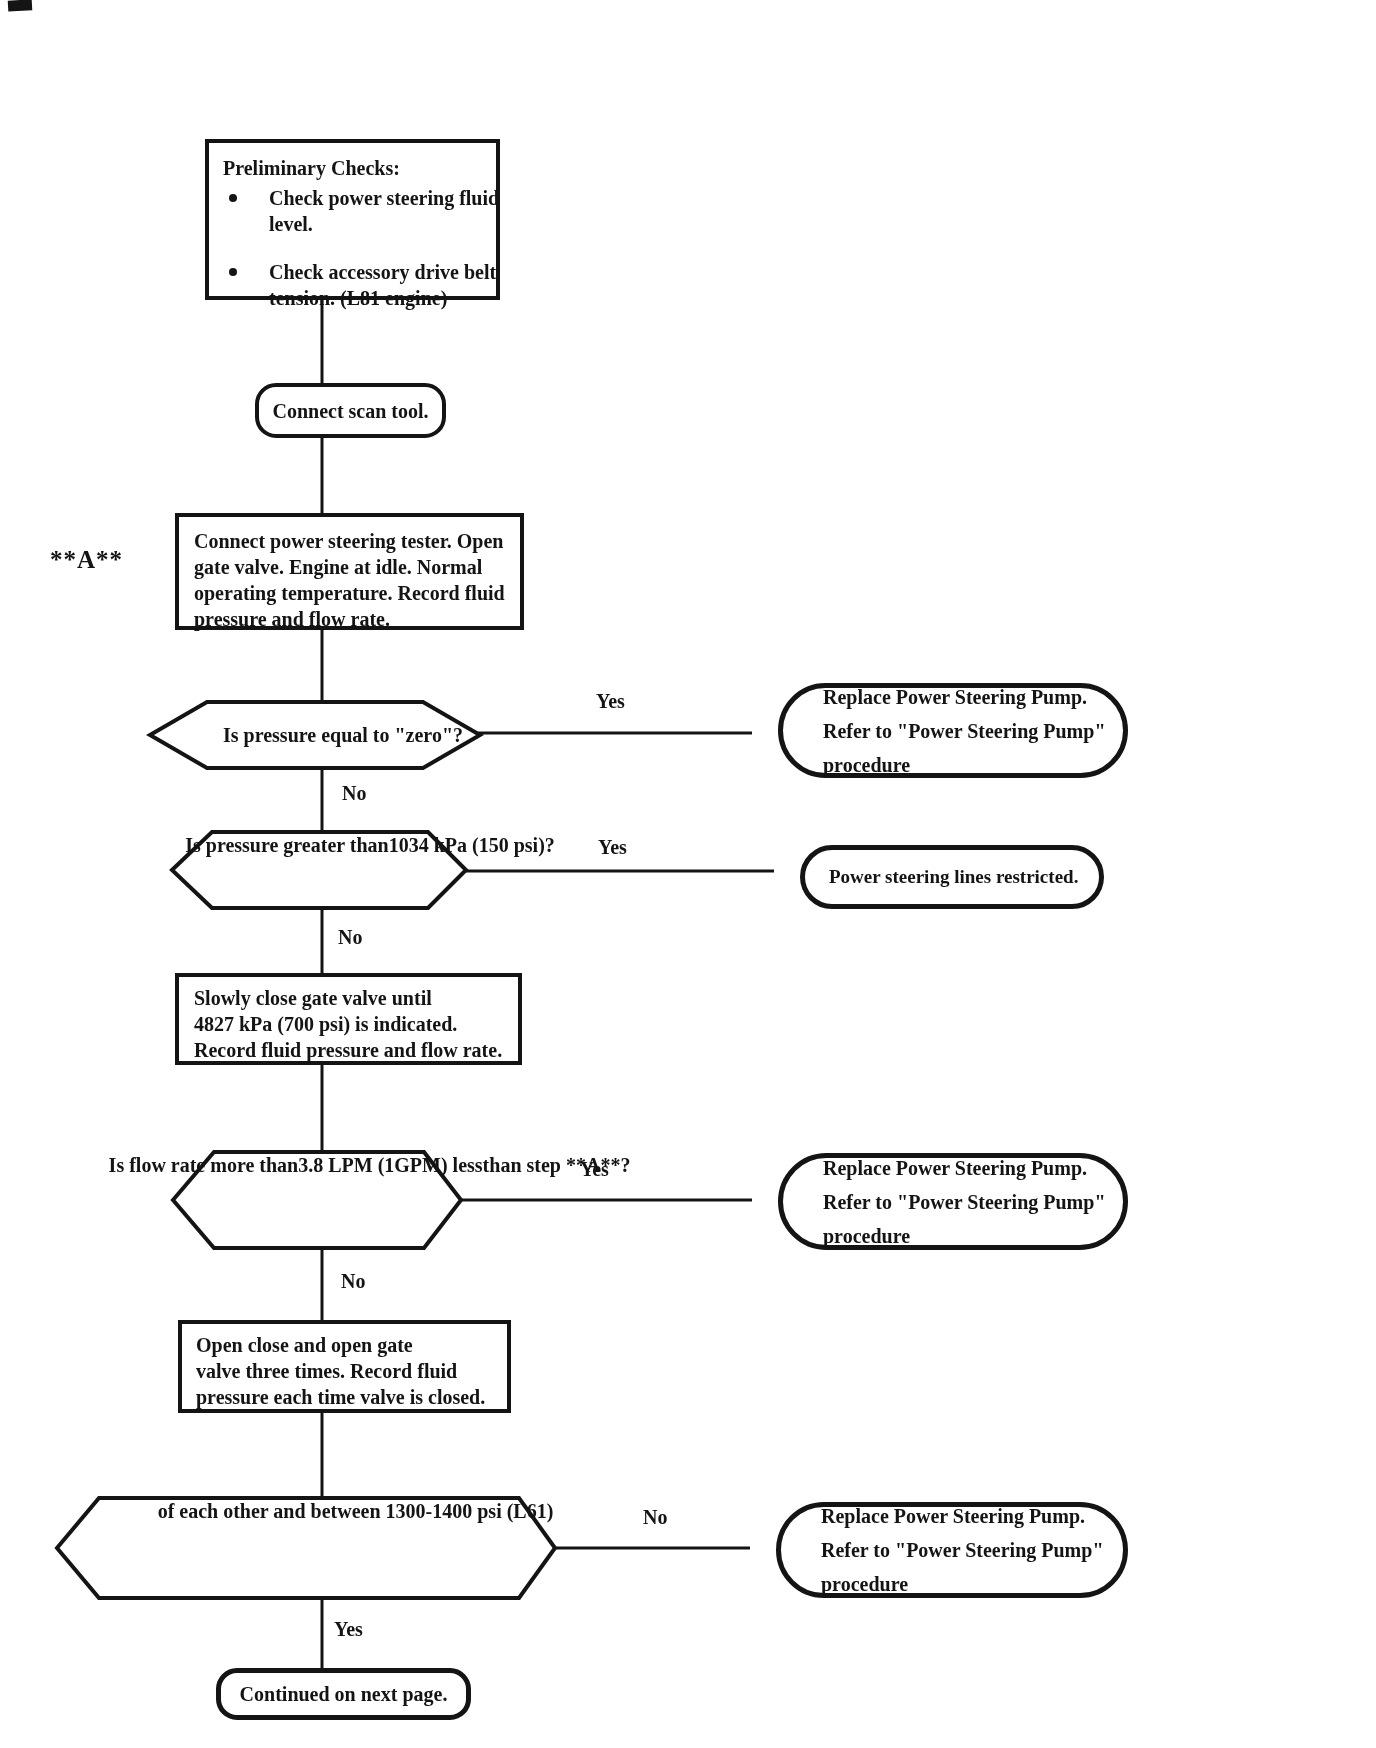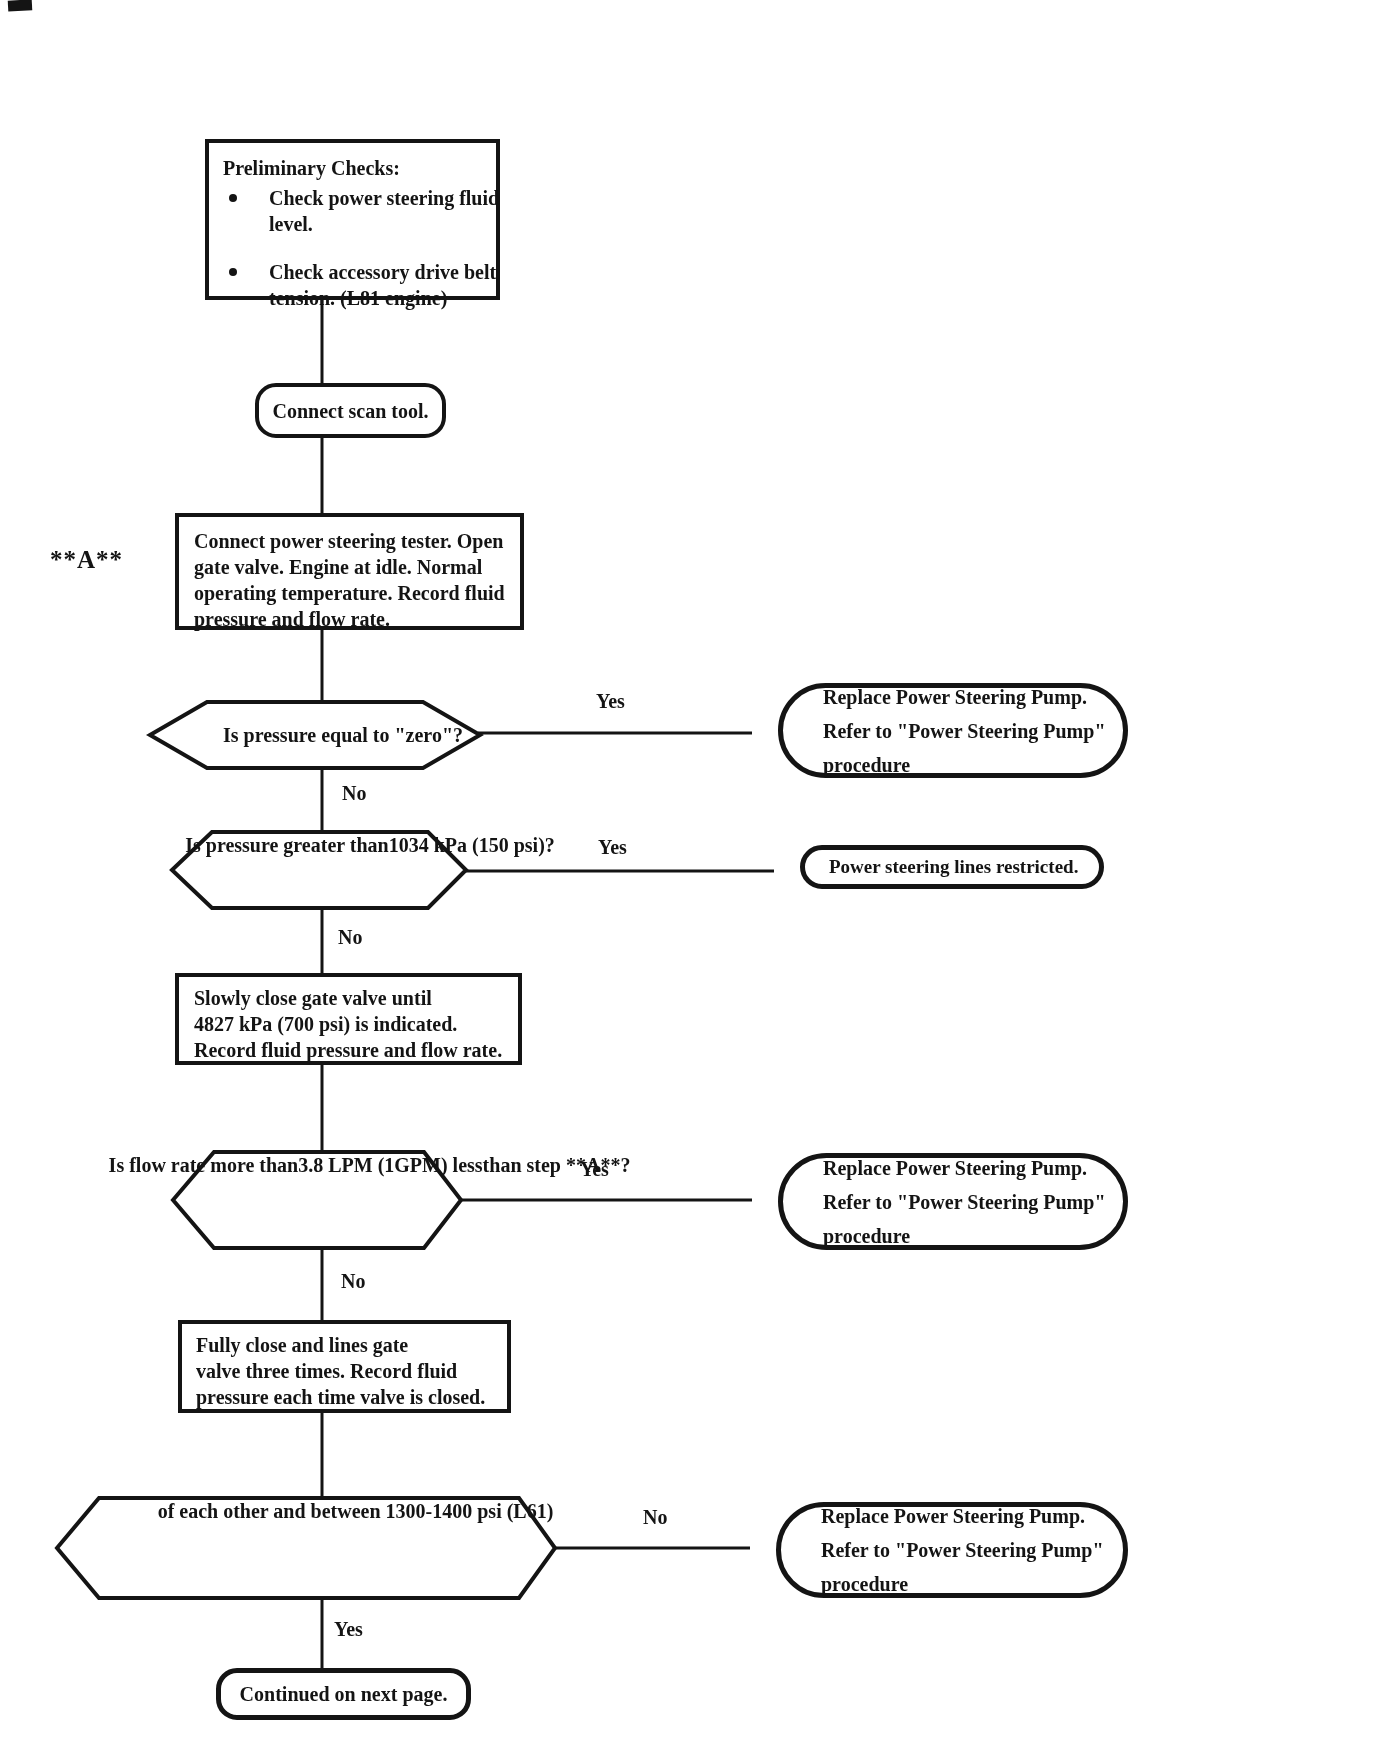--- a/index.html
+++ b/index.html
@@ -83,21 +83,21 @@
     <div class="ln">pressure and flow rate.</div>
   </div>
 
   <div class="node box" style="left:147px;top:973px;width:347px;height:92px;padding:8px 0 0 15px;">
     <div class="ln">Slowly close gate valve until</div>
     <div class="ln">4827 kPa (700 psi) is indicated.</div>
     <div class="ln">Record fluid pressure and flow rate.</div>
   </div>
 
   <div class="node box" style="left:150px;top:1320px;width:333px;height:93px;padding:8px 0 0 14px;">
-    <div class="ln">Fully close and lines gate</div>
+    <div class="ln">Open close and open gate</div>
     <div class="ln">valve three times. Record fluid</div>
     <div class="ln">pressure each time valve is closed.</div>
   </div>
 
   <div class="node center" style="left:150px;top:702px;width:330px;height:66px;">
     <span>Is pressure equal to "zero"?</span>
   </div>
 
   <div class="node hextext" style="left:172px;top:832px;width:294px;height:76px;padding-left:46px;">
     <div class="ln">Is pressure greater than</div>
@@ -113,21 +113,21 @@
   <div class="node hextext" style="left:57px;top:1498px;width:498px;height:100px;padding-left:43px;">
     <div class="ln">of each other and between 1300-1400 psi (L61)</div>
   </div>
 
   <div class="node stadium" style="left:750px;top:683px;width:350px;height:95px;padding-left:40px;">
     <div class="ln">Replace Power Steering Pump.</div>
     <div class="ln">Refer to "Power Steering Pump"</div>
     <div class="ln">procedure</div>
   </div>
 
-  <div class="node stadium fit19" style="left:772px;top:845px;width:304px;height:44px;padding-left:24px;">
+  <div class="node stadium fit19" style="left:772px;top:845px;width:304px;height:64px;padding-left:24px;">
     <div class="ln">Power steering lines restricted.</div>
   </div>
 
   <div class="node stadium" style="left:750px;top:1153px;width:350px;height:97px;padding-left:40px;">
     <div class="ln">Replace Power Steering Pump.</div>
     <div class="ln">Refer to "Power Steering Pump"</div>
     <div class="ln">procedure</div>
   </div>
 
   <div class="node stadium" style="left:748px;top:1502px;width:352px;height:96px;padding-left:40px;">

